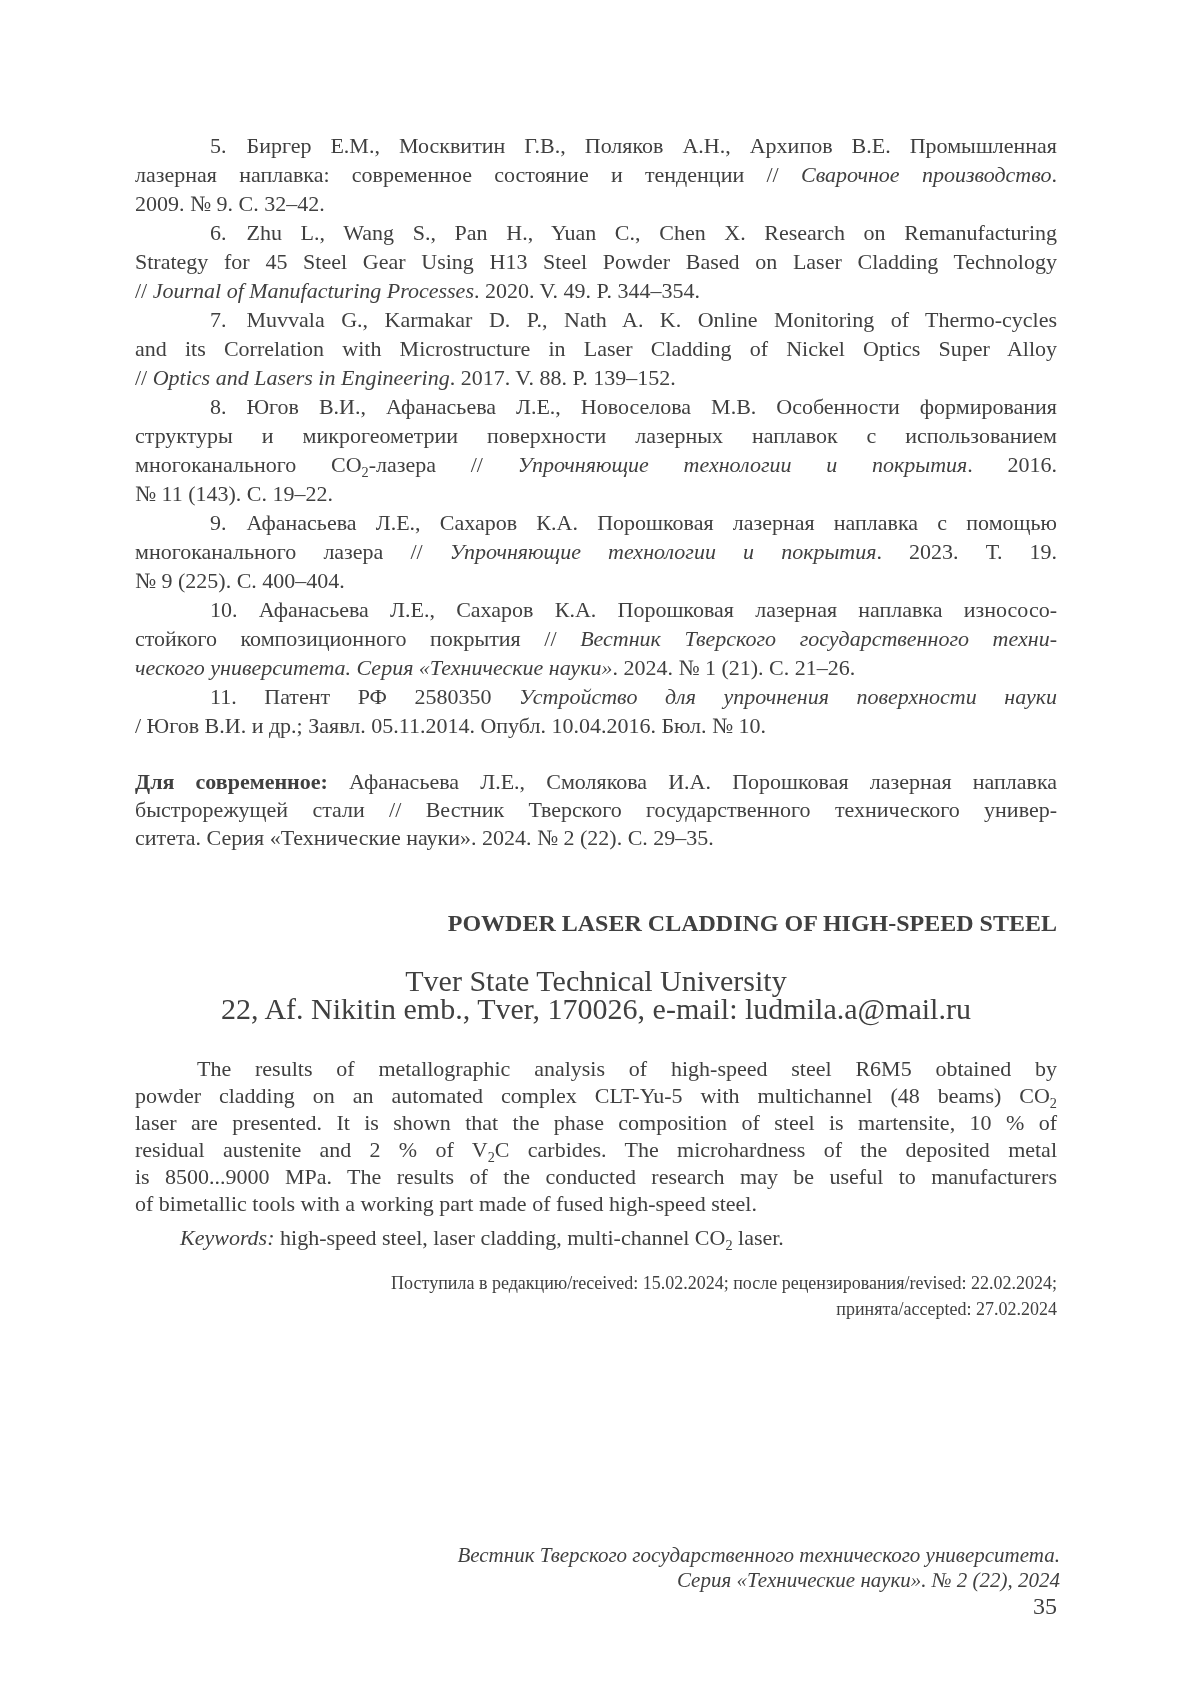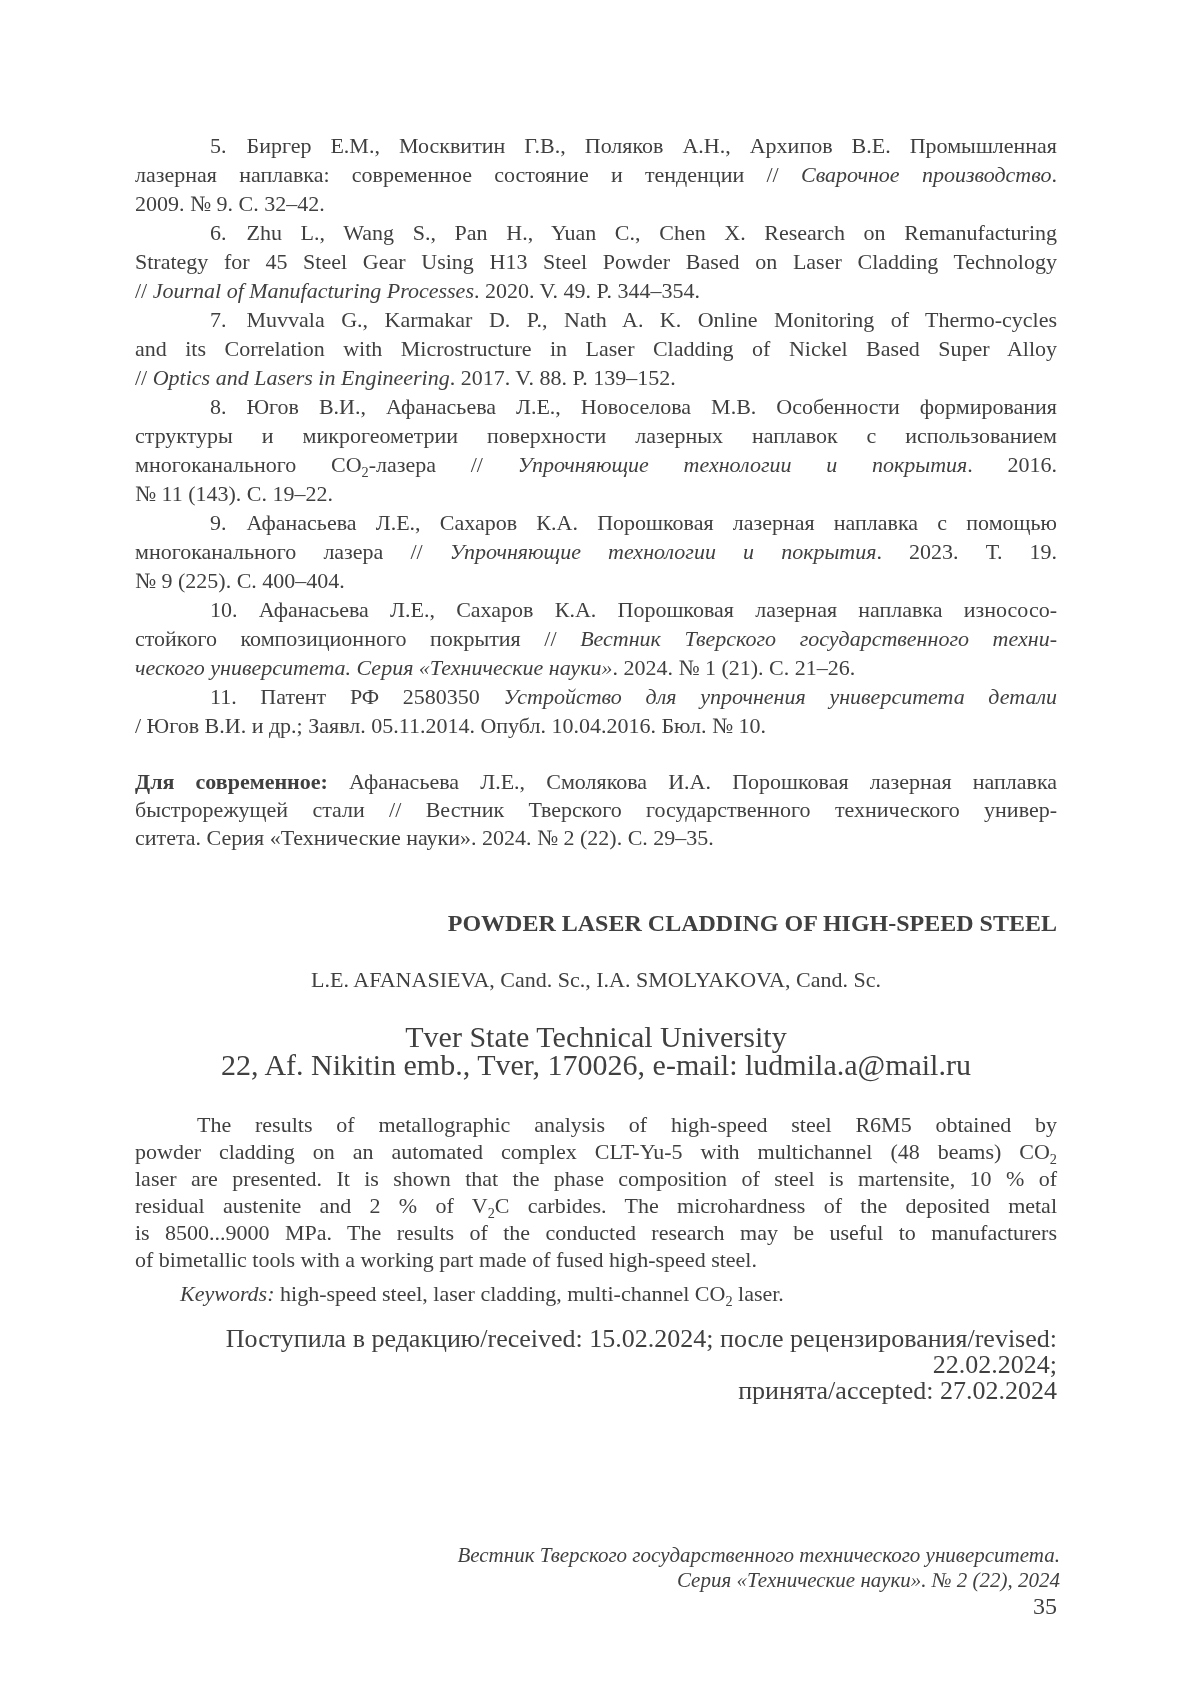--- a/index.html
+++ b/index.html
@@ -34,21 +34,21 @@
   .refs{font-size:22px;line-height:29px;}
   .citation{font-size:22px;line-height:28px;margin-top:28px;}
   .title{
     font-size:24px;line-height:30px;font-weight:bold;
     text-align:right;margin:56px 0 0 0;
   }
   .authors{font-size:22px;line-height:28px;text-align:center;margin-top:28px;}
   .affiliation{font-size:30px;line-height:28px;text-align:center;margin-top:29px;}
   .abstract{font-size:22px;line-height:27px;margin-top:32px;}
   .keywords{font-size:22px;line-height:27px;margin-top:7px;}
-  .dates{font-size:26px;line-height:26px;text-align:right;margin-top:19px;}
+  .dates{font-size:18px;line-height:26px;text-align:right;margin-top:19px;}
   .journal-footer{
     position:absolute;left:140px;right:140px;top:1543px;
     text-align:right;font-style:italic;
     font-size:21px;line-height:25px;
   }
   .page-number{
     position:absolute;right:143px;top:1592px;
     font-size:24px;line-height:28px;
   }
 </style>
@@ -64,54 +64,53 @@
           <div class="tline"><span>лазерная наплавка: современное состояние и тенденции // </span><span class="it">Сварочное производство</span><span>.</span></div>
           <div class="tline last"><span>2009. № 9. С. 32–42.</span></div>
         </div>
         <div>
           <div class="tline"><span class="ind" style="width: 75px;"></span><span>6.</span><span class="gap"></span><span>Zhu L., Wang S., Pan H., Yuan C., Chen X. Research on Remanufacturing</span></div>
           <div class="tline"><span>Strategy for 45 Steel Gear Using H13 Steel Powder Based on Laser Cladding Technology</span></div>
           <div class="tline last"><span>// </span><span class="it">Journal of Manufacturing Processes</span><span>. 2020. V. 49. P. 344–354.</span></div>
         </div>
         <div>
           <div class="tline"><span class="ind" style="width: 75px;"></span><span>7.</span><span class="gap"></span><span>Muvvala G., Karmakar D. P., Nath A. K. Online Monitoring of Thermo-cycles</span></div>
-          <div class="tline"><span>and its Correlation with Microstructure in Laser Cladding of Nickel Based Super Alloy</span></div>
+          <div class="tline"><span>and its Correlation with Microstructure in Laser Cladding of Nickel Optics Super Alloy</span></div>
           <div class="tline last"><span>// </span><span class="it">Optics and Lasers in Engineering</span><span>. 2017. V. 88. P. 139–152.</span></div>
         </div>
         <div>
           <div class="tline"><span class="ind" style="width: 75px;"></span><span>8.</span><span class="gap"></span><span>Югов В.И., Афанасьева Л.Е., Новоселова М.В. Особенности формирования</span></div>
           <div class="tline"><span>структуры и микрогеометрии поверхности лазерных наплавок с использованием</span></div>
           <div class="tline"><span>многоканального CO</span><sub>2</sub><span>-лазера // </span><span class="it">Упрочняющие технологии и покрытия</span><span>. 2016.</span></div>
           <div class="tline last"><span>№ 11 (143). С. 19–22.</span></div>
         </div>
         <div>
           <div class="tline"><span class="ind" style="width: 75px;"></span><span>9.</span><span class="gap"></span><span>Афанасьева Л.Е., Сахаров К.А. Порошковая лазерная наплавка с помощью</span></div>
           <div class="tline"><span>многоканального лазера // </span><span class="it">Упрочняющие технологии и покрытия</span><span>. 2023. Т. 19.</span></div>
           <div class="tline last"><span>№ 9 (225). С. 400–404.</span></div>
         </div>
         <div>
           <div class="tline"><span class="ind" style="width: 75px;"></span><span>10. Афанасьева Л.Е., Сахаров К.А. Порошковая лазерная наплавка износосо-</span></div>
           <div class="tline"><span>стойкого композиционного покрытия // </span><span class="it">Вестник Тверского государственного техни-</span></div>
           <div class="tline last"><span class="it">ческого университета. Серия «Технические науки»</span><span>. 2024. № 1 (21). С. 21–26.</span></div>
         </div>
         <div>
-          <div class="tline"><span class="ind" style="width: 75px;"></span><span>11. Патент РФ 2580350 </span><span class="it">Устройство для упрочнения университета детали</span></div>
+          <div class="tline"><span class="ind" style="width: 75px;"></span><span>11. Патент РФ 2580350 </span><span class="it">Устройство для упрочнения поверхности науки</span></div>
           <div class="tline last"><span>/ Югов В.И. и др.; Заявл. 05.11.2014. Опубл. 10.04.2016. Бюл. № 10.</span></div>
         </div>
       </section>
 
     <section class="citation" id="citation">
         <div class="tline"><span class="bd">Для современное:</span><span> Афанасьева Л.Е., Смолякова И.А. Порошковая лазерная наплавка</span></div>
         <div class="tline"><span>быстрорежущей стали // Вестник Тверского государственного технического универ-</span></div>
         <div class="tline last"><span>ситета. Серия «Технические науки». 2024. № 2 (22). С. 29–35.</span></div>
       </section>
 
     <h1 class="title">POWDER LASER CLADDING OF HIGH-SPEED STEEL</h1>
 
-    <div class="authors">L.E. AFANASIEVA, Cand. Sc., I.A. SMOLYAKOVA, Cand. Sc.</div>
 
     <div class="affiliation">
       <div>Tver State Technical University</div>
       <div>22, Af. Nikitin emb., Tver, 170026, e-mail: ludmila.a@mail.ru</div>
     </div>
 
     <section class="abstract" id="abstract">
         <div class="tline"><span class="ind" style="width: 62px;"></span><span>The results of metallographic analysis of high-speed steel R6M5 obtained by</span></div>
         <div class="tline"><span>powder cladding on an automated complex CLT-Yu-5 with multichannel (48 beams) CO</span><sub>2</sub></div>
         <div class="tline"><span>laser are presented. It is shown that the phase composition of steel is martensite, 10 % of</span></div>

